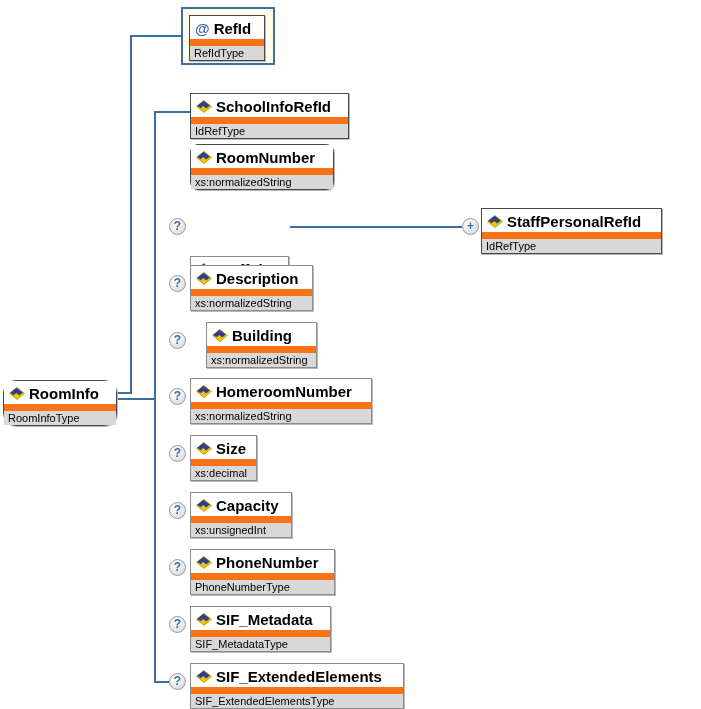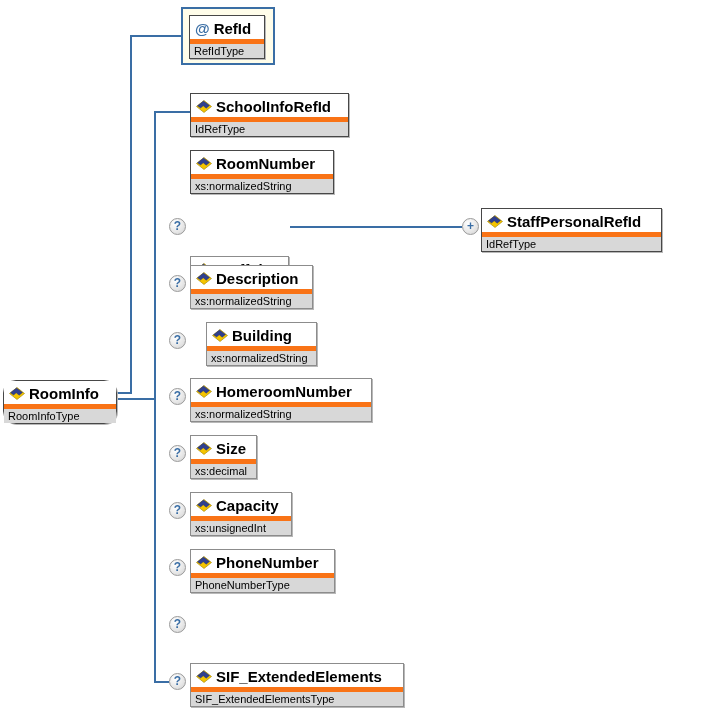--- a/index.html
+++ b/index.html
@@ -12,21 +12,21 @@
     position:absolute;background:#ffffff;border:1px solid #8c8c8c;
     box-shadow:1px 1px 0 #b8b8b8;box-sizing:border-box;
   }
   .node.required{border-color:#474747;}
   .node .title{
     display:flex;align-items:center;gap:4px;height:22px;
     padding:1px 7px 0 5px;font-weight:bold;font-size:15px;color:#000;
     white-space:nowrap;background:#fff;
   }
   .node .band{
-    background:#d8d8d8;border-top:5px solid #f97316;height:14px;
+    background:#d8d8d8;border-top:7px solid #f97316;height:14px;
     font-size:11px;color:#000;padding:0 4px;line-height:14px;
     white-space:nowrap;
   }
   .circ{
     position:absolute;width:15px;height:15px;border-radius:50%;
     background:radial-gradient(circle at 35% 30%,#ffffff 0%,#e6e6e6 60%,#cfcfcf 100%);
     border:1px solid #9a9a9a;color:#3a6ea5;font-weight:bold;
     font-size:12px;text-align:center;line-height:15px;
   }
   .attr-outer{
@@ -87,21 +87,21 @@
 <div class="node required" style="left: 190px; top: 93px; min-width: 159px;">
       <div class="title">
         <svg class="elem-icon" width="16" height="13" viewBox="0 0 16 13">
           <polygon points="8,0.5 15.5,6.5 8,12.5 0.5,6.5" fill="#F5C400" stroke="#9a7d00" stroke-width="0.6"></polygon>
           <path d="M1.5,5.8 L7.5,1 L13.5,5.5 L10.2,8.2 L7.2,5.8 L4.6,8 Z" fill="#2F3F8F" stroke="#1d2a66" stroke-width="0.4"></path>
         </svg>
         <span>SchoolInfoRefId</span>
       </div>
       <div class="band">IdRefType</div>
     </div>
-    <div class="node required" style="left: 190px; top: 150px; min-width: 144px;">
+    <div class="node required" style="left: 190px; top: 144px; min-width: 144px; border-radius: 8px;">
       <div class="title">
         <svg class="elem-icon" width="16" height="13" viewBox="0 0 16 13">
           <polygon points="8,0.5 15.5,6.5 8,12.5 0.5,6.5" fill="#F5C400" stroke="#9a7d00" stroke-width="0.6"></polygon>
           <path d="M1.5,5.8 L7.5,1 L13.5,5.5 L10.2,8.2 L7.2,5.8 L4.6,8 Z" fill="#2F3F8F" stroke="#1d2a66" stroke-width="0.4"></path>
         </svg>
         <span>RoomNumber</span>
       </div>
       <div class="band">xs:normalizedString</div>
     </div>
     <div class="circ" style="left: 169px; top: 218px;">?</div>
@@ -175,20 +175,30 @@
       <div class="title">
         <svg class="elem-icon" width="16" height="13" viewBox="0 0 16 13">
           <polygon points="8,0.5 15.5,6.5 8,12.5 0.5,6.5" fill="#F5C400" stroke="#9a7d00" stroke-width="0.6"></polygon>
           <path d="M1.5,5.8 L7.5,1 L13.5,5.5 L10.2,8.2 L7.2,5.8 L4.6,8 Z" fill="#2F3F8F" stroke="#1d2a66" stroke-width="0.4"></path>
         </svg>
         <span>PhoneNumber</span>
       </div>
       <div class="band">PhoneNumberType</div>
     </div>
     <div class="circ" style="left: 169px; top: 616px;">?</div>
+    <div class="node" style="left: 190px; top: 606px; min-width: 141px;">
+      <div class="title">
+        <svg class="elem-icon" width="16" height="13" viewBox="0 0 16 13">
+          <polygon points="8,0.5 15.5,6.5 8,12.5 0.5,6.5" fill="#F5C400" stroke="#9a7d00" stroke-width="0.6"></polygon>
+          <path d="M1.5,5.8 L7.5,1 L13.5,5.5 L10.2,8.2 L7.2,5.8 L4.6,8 Z" fill="#2F3F8F" stroke="#1d2a66" stroke-width="0.4"></path>
+        </svg>
+        <span>SIF_Metadata</span>
+      </div>
+      <div class="band">SIF_MetadataType</div>
+    </div>
     <div class="circ" style="left: 169px; top: 673px;">?</div>
     <div class="node" style="left: 190px; top: 663px; min-width: 214px;">
       <div class="title">
         <svg class="elem-icon" width="16" height="13" viewBox="0 0 16 13">
           <polygon points="8,0.5 15.5,6.5 8,12.5 0.5,6.5" fill="#F5C400" stroke="#9a7d00" stroke-width="0.6"></polygon>
           <path d="M1.5,5.8 L7.5,1 L13.5,5.5 L10.2,8.2 L7.2,5.8 L4.6,8 Z" fill="#2F3F8F" stroke="#1d2a66" stroke-width="0.4"></path>
         </svg>
         <span>SIF_ExtendedElements</span>
       </div>
       <div class="band">SIF_ExtendedElementsType</div>

